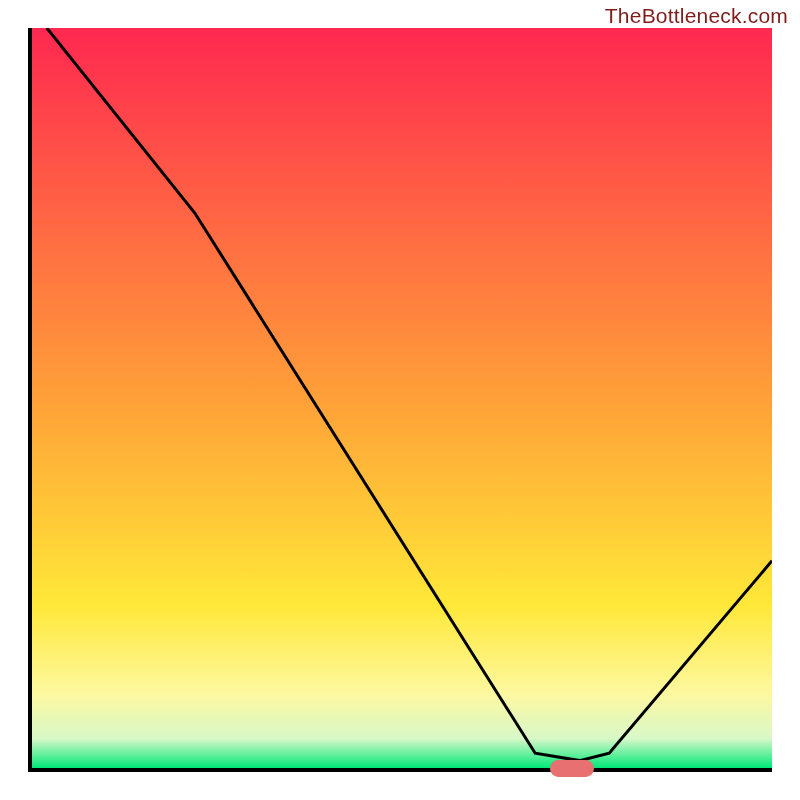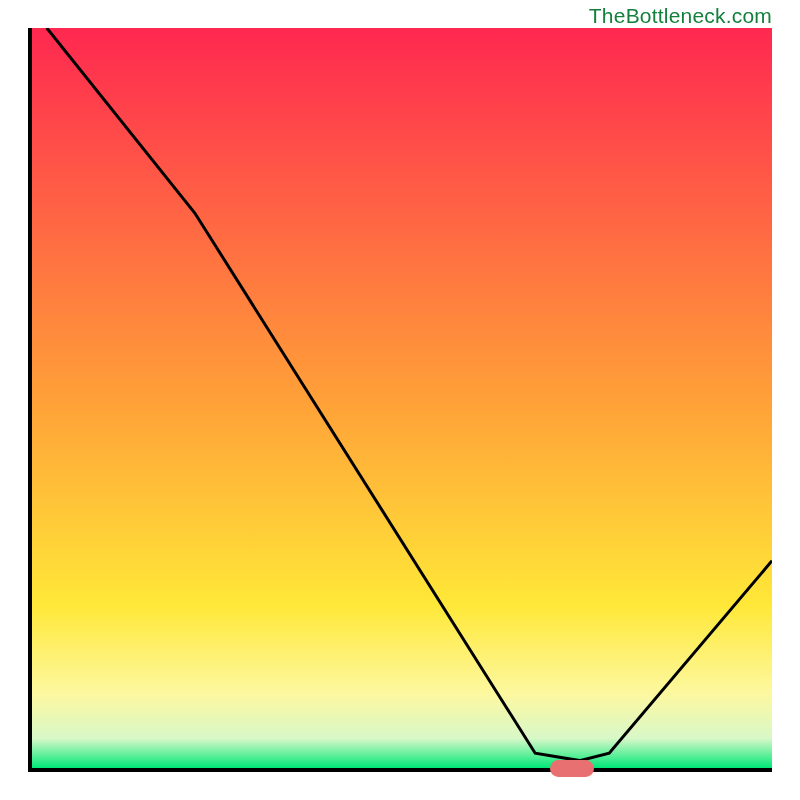--- a/index.html
+++ b/index.html
@@ -7,22 +7,22 @@
     padding: 0;
     width: 800px;
     height: 800px;
     position: relative;
     font-family: Arial, sans-serif;
     background: #fff;
   }
   .watermark {
     position: absolute;
     top: 4px;
-    right: 28px;
-    color: #15803d;
+    right: 12px;
+    color: #7f1d1d;
     font-size: 21px;
     font-weight: 500;
     letter-spacing: 0.2px;
   }
   .plot-area {
     position: absolute;
     left: 28px;
     top: 28px;
     width: 744px;
     height: 744px;

